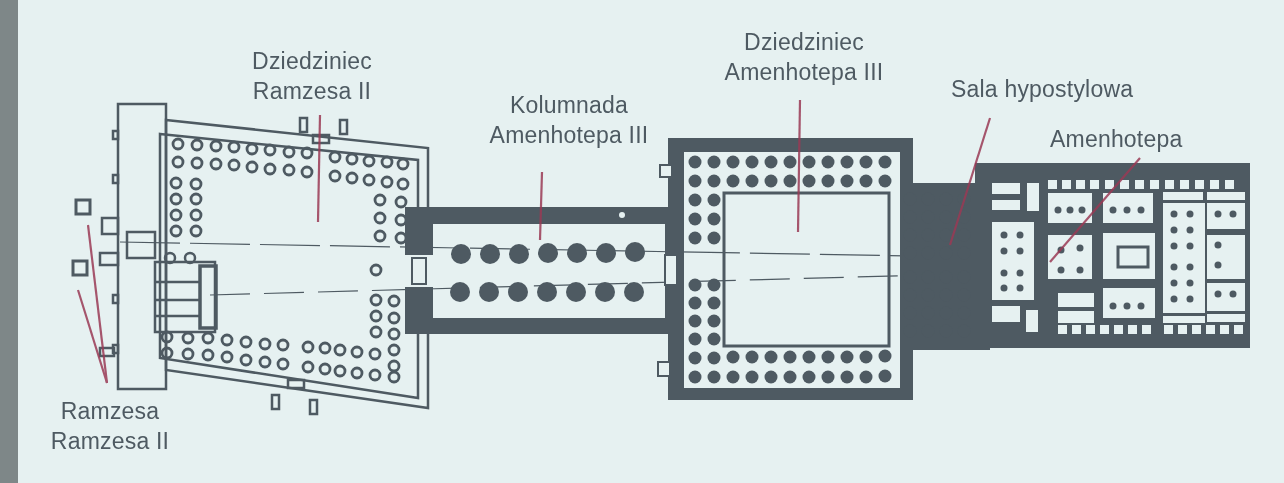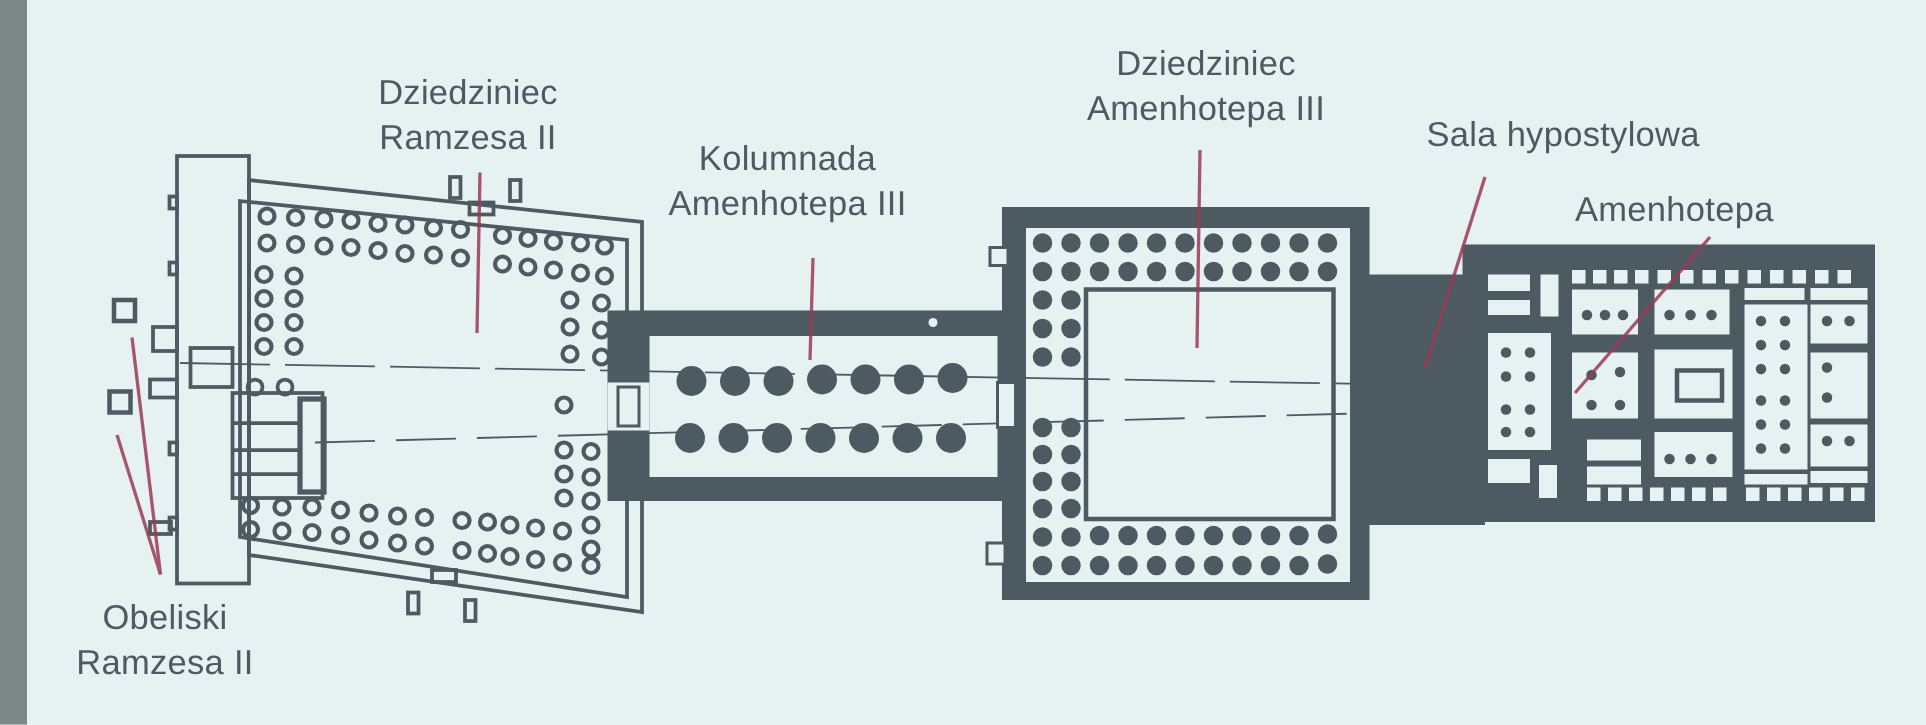--- a/index.html
+++ b/index.html
@@ -410,34 +410,34 @@
     <line x1="88" y1="225" x2="107" y2="383"></line>
     <line x1="78" y1="290" x2="107" y2="383"></line>
   </g>
 </svg>
 
 <div class="label" style="left:222px; top:46px; width:180px;">
   <div>Dziedziniec</div>
   <div>Ramzesa II</div>
 </div>
 
-<div class="label" style="left:412px; top:90px; width:226px;">
+<div class="label" style="left:456px; top:90px; width:226px;">
   <div>Kolumnada</div>
   <div>Amenhotepa III</div>
 </div>
 
 <div class="label" style="left:688px; top:27px; width:232px;">
   <div>Dziedziniec</div>
   <div>Amenhotepa III</div>
 </div>
 
 <div class="label left" style="left:951px; top:74px;">
   <div>Sala hypostylowa</div>
 </div>
 
 <div class="label left" style="left:1050px; top:124px;">
   <div>Amenhotepa</div>
 </div>
 
 <div class="label" style="left:30px; top:396px; width:160px;">
-  <div>Obeliski</div>
+  <div>Ramzesa</div>
   <div>Ramzesa II</div>
 </div>
 
 </body></html>

